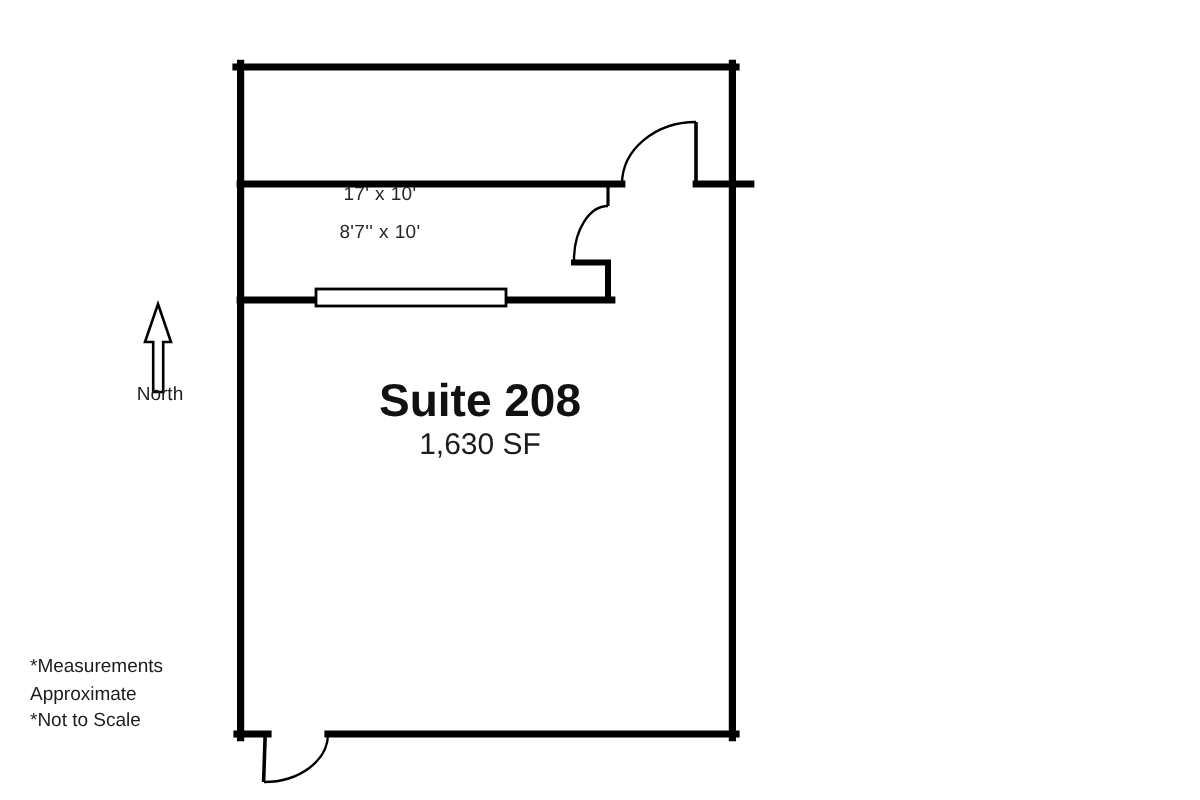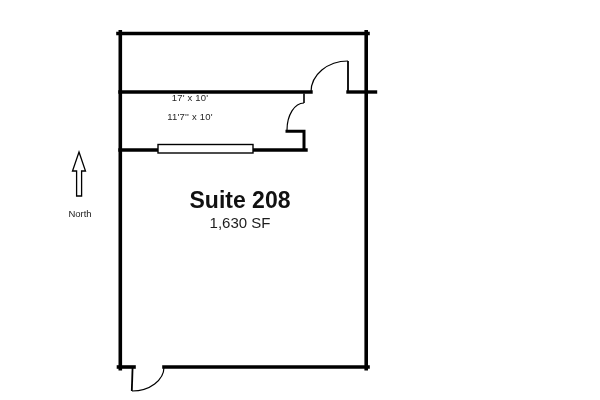--- a/index.html
+++ b/index.html
@@ -11,21 +11,21 @@
   .lbl{position:absolute;white-space:nowrap;}
   .room-label{font-size:9.5px;letter-spacing:.2px;color:#262626;text-align:center;}
   #room1-label{left:120px;top:48px;width:140px;margin-top:44px;}
   #room2-label{left:120px;top:111px;width:140px;}
   #suite-title{left:120px;top:187px;width:240px;text-align:center;
     font-size:23px;font-weight:bold;color:#111;}
   #suite-area{left:120px;top:214px;width:240px;text-align:center;
     font-size:15px;color:#1c1c1c;}
   #suite-dims{left:120px;top:252px;width:190px;text-align:center;
     font-size:9.5px;color:#262626;}
-  #north-label{left:50px;top:208px;width:60px;text-align:center;
+  #north-label{left:50px;top:192px;width:60px;text-align:center;
     font-size:9.5px;color:#1c1c1c;}
   #footnotes{position:absolute;left:15px;top:327px;font-size:9.5px;
     line-height:13.5px;color:#1c1c1c;}
 </style>
 </head>
 <body>
 
 <div id="canvas">
 
   <svg id="plan-svg" width="600" height="400" viewBox="0 0 600 400">
@@ -62,23 +62,28 @@
     <g>
       <line x1="132.6" y1="367" x2="131.8" y2="391" stroke="#000" stroke-width="1.8"></line>
       <path d="M 132,391 A 32 24 0 0 0 164,367" stroke="#000" stroke-width="1.2" fill="none"></path>
     </g>
 
     <polygon points="79,152 85.5,171 81.6,171 81.6,196 76.6,196 76.6,171 72.5,171" fill="#ffffff" stroke="#000" stroke-width="1.3" stroke-linejoin="miter"></polygon>
   </svg>
 
   <div class="lbl room-label" id="room1-label">17' x 10'</div>
 
-  <div class="lbl room-label" id="room2-label">11'7'' x 10'</div>
+  <div class="lbl room-label" id="room2-label">8'7'' x 10'</div>
 
   <div class="lbl" id="suite-title">Suite 208</div>
 
   <div class="lbl" id="suite-area">1,630 SF</div>
 
 
   <div class="lbl" id="north-label">North</div>
 
+  <div id="footnotes">
+    <div>*Measurements</div>
+    <div>Approximate</div>
+    <div>*Not to Scale</div>
+  </div>
 
 </div>
 
 </body></html>

